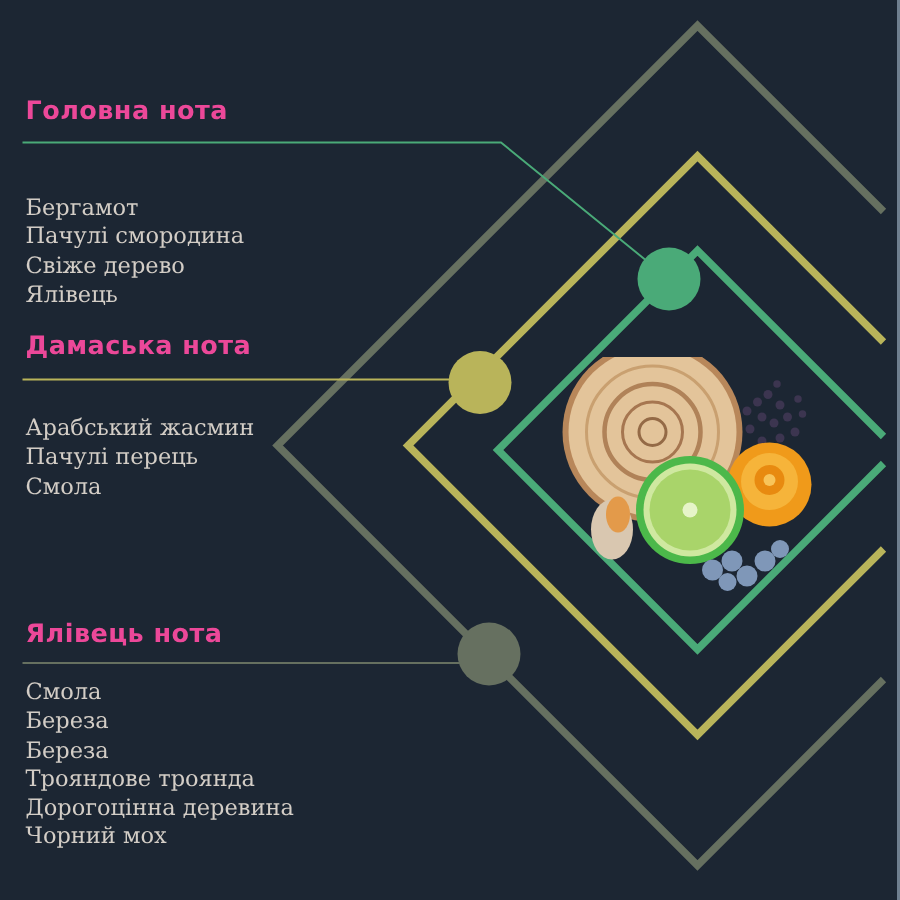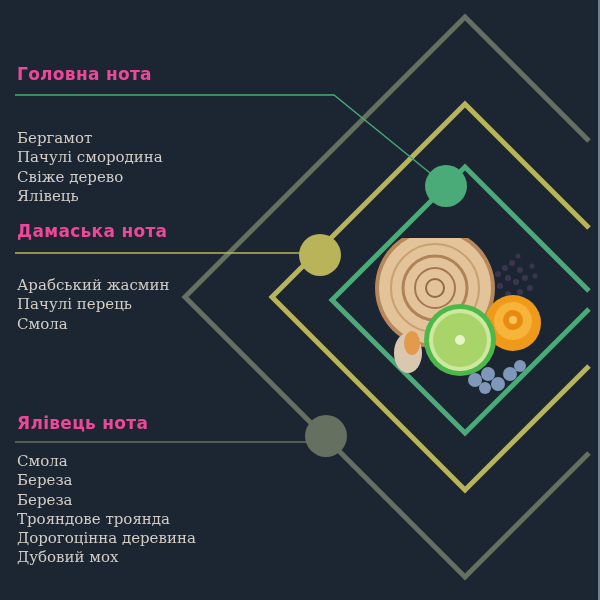--- a/index.html
+++ b/index.html
@@ -113,15 +113,15 @@
     <li>Смола</li>
   </ul>
 
   <h2 class="section-title" style="top:413px">Ялівець нота</h2>
   <ul class="note-list" style="top:452px">
     <li>Смола</li>
     <li>Береза</li>
     <li>Береза</li>
     <li>Трояндове троянда</li>
     <li>Дорогоцінна деревина</li>
-    <li>Дубовий мох</li>
+    <li>Чорний мох</li>
   </ul>
 </div>
 
 </body></html>

